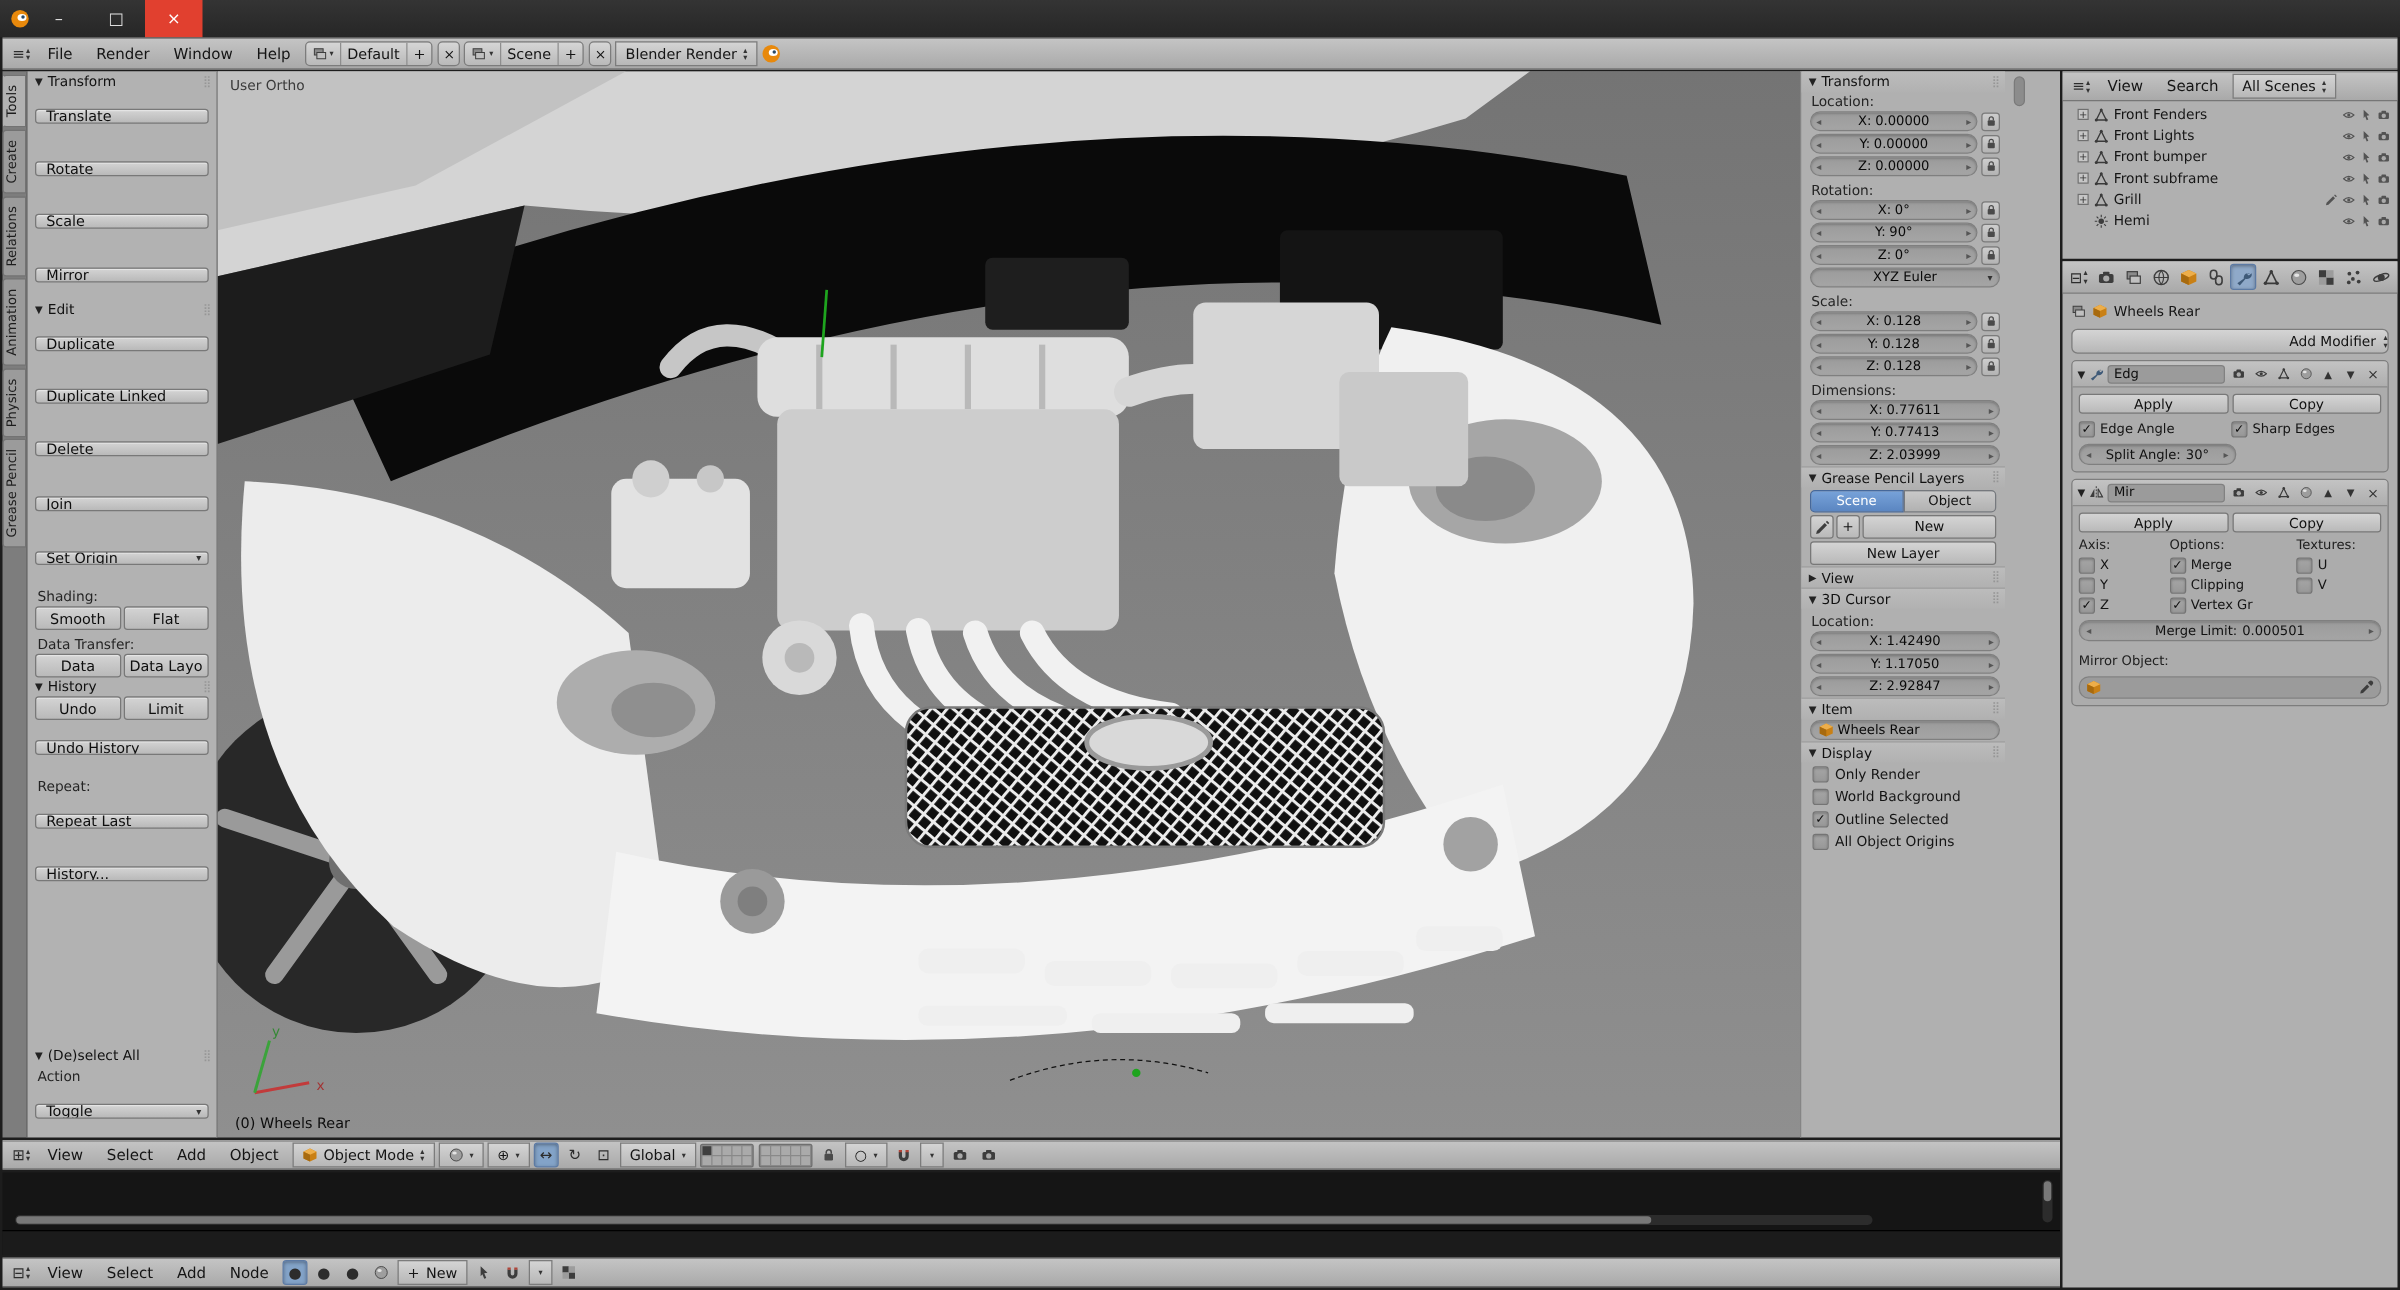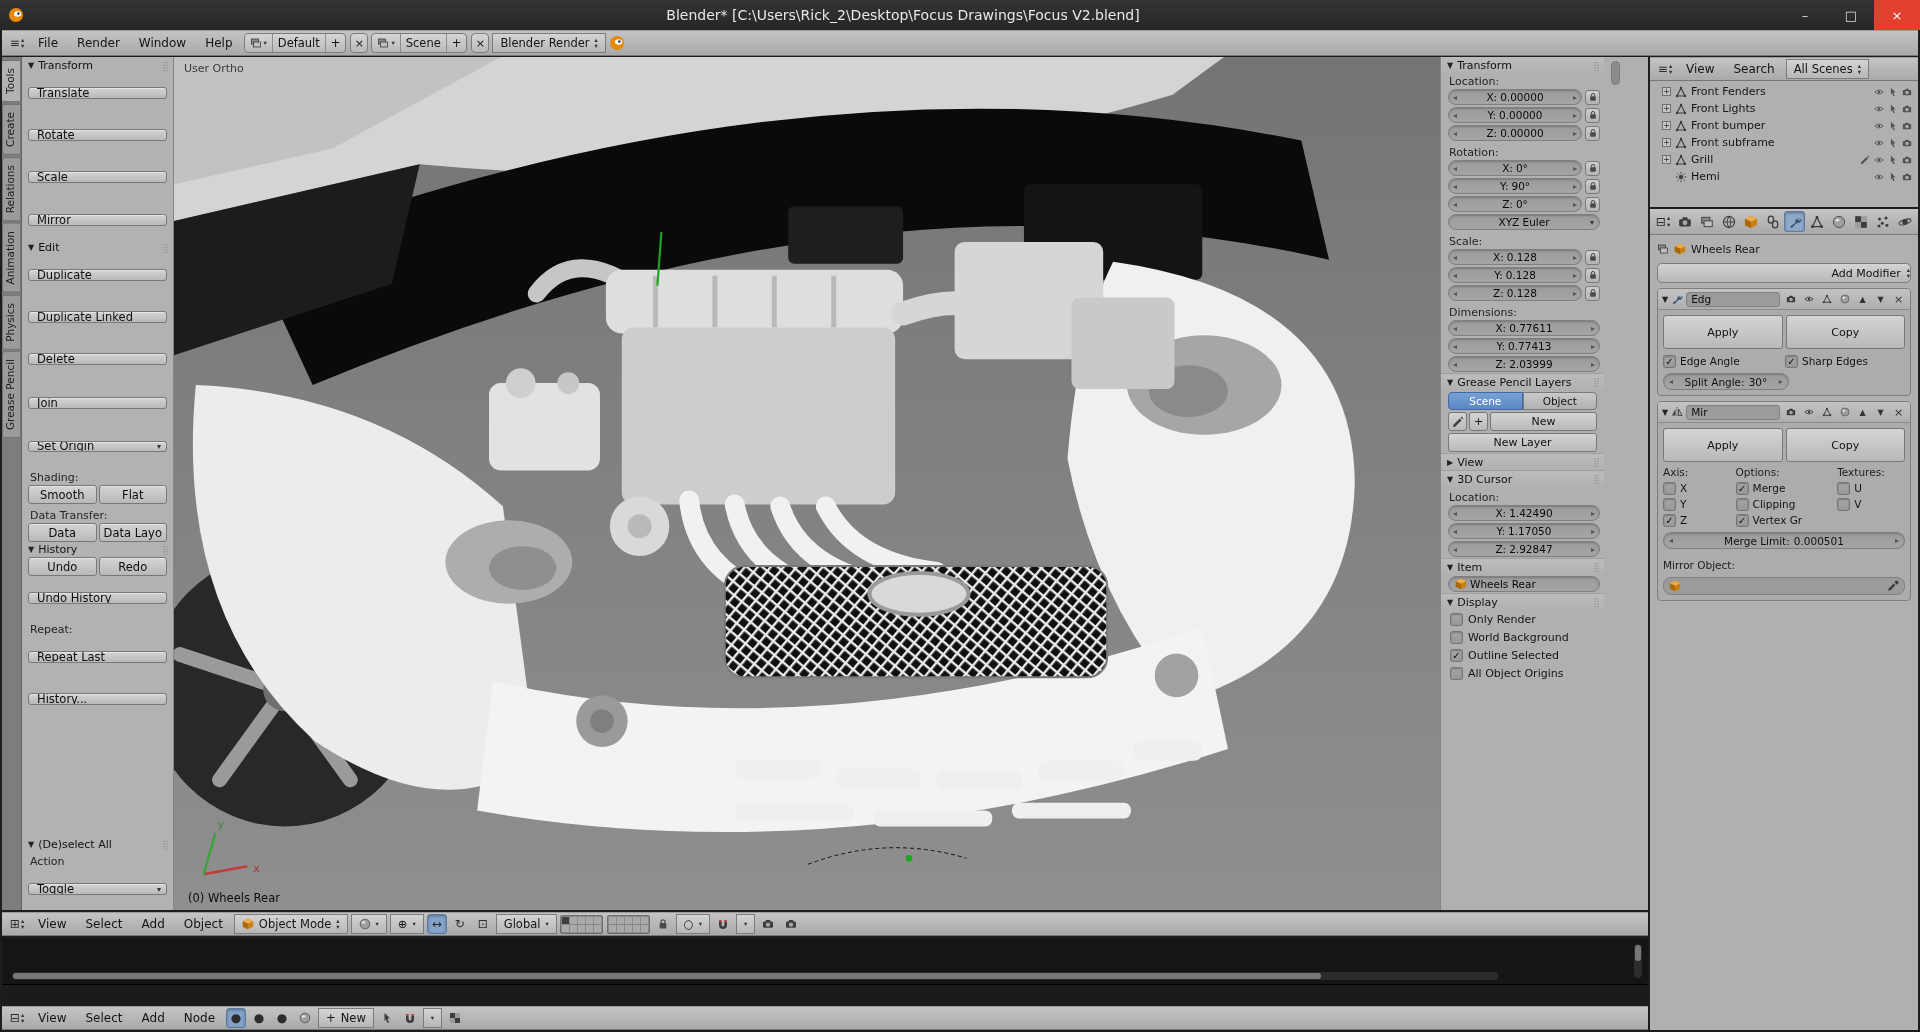--- a/index.html
+++ b/index.html
@@ -98,21 +98,21 @@
 .pc{flex:1;padding:5px 7px;display:flex;flex-direction:column;gap:5px;font-size:11px;overflow:hidden}
 .bc{display:flex;align-items:center;gap:5px;height:18px;color:#141414}
 .amod{height:20px;background:linear-gradient(#d4d4d4,#b7b7b7);border:1px solid #7c7c7c;border-radius:5px;display:flex;align-items:center;justify-content:flex-end;gap:6px;font-size:11px}
 .mbox{border:1px solid #7d7d7d;border-radius:4px;background:#acacac;overflow:hidden}
 .mh{height:21px;background:linear-gradient(#c3c3c3,#aeaeae);border-bottom:1px solid #8a8a8a;display:flex;align-items:center;gap:3px;padding:0 4px}
 .mh .t{font-size:8px;color:#222}
 .mname{flex:1;height:15px;background:#9b9b9b;border:1px solid #818181;border-radius:3px;padding:0 4px;font-size:10.5px;display:flex;align-items:center;overflow:hidden;color:#0d0d0d}
 .mib{width:15px;height:15px;display:flex;align-items:center;justify-content:center;border-radius:2px;color:#333;font-size:8px}
 .mb{padding:5px;display:flex;flex-direction:column;gap:4px}
 .brow{display:flex;gap:3px}
-.pb{flex:1;height:34px;background:linear-gradient(#d4d4d4,#b9b9b9);border:1px solid #787878;border-radius:3px;display:flex;align-items:center;justify-content:center;font-size:11px}
+.pb{flex:1;height:16px;background:linear-gradient(#d4d4d4,#b9b9b9);border:1px solid #787878;border-radius:3px;display:flex;align-items:center;justify-content:center;font-size:11px}
 .ck{display:flex;align-items:center;gap:4px;font-size:10.5px;color:#141414;height:16px}
 .c2{display:flex;gap:2px}
 .c2>div{flex:1}
 .c3{display:flex}
 .c3 .cola{flex:0 0 30%}.c3 .colb{flex:0 0 42%}.c3 .colc{flex:1}
 .collab{font-size:10.5px;color:#202020;margin-bottom:2px}
 .pf{height:17px;background:linear-gradient(#9b9b9b,#a5a5a5);border: 1px solid #7f7f7f;border-radius:8px;box-shadow:inset 0 1px 2px rgba(0,0,0,.22);display:flex;align-items:center;justify-content:center;gap:4px;font-size:10.5px;position:relative}
 .pf::before{content:"◂";position:absolute;left:5px;font-size:8px;color:#555}
 .pf::after{content:"▸";position:absolute;right:5px;font-size:8px;color:#555}
 .pf.half{width:52%}
@@ -221,21 +221,20 @@
       </symbol>
 </defs>
 </svg>
 
 <div class="app">
 
   <div class="titlebar">
     <svg class="ic16">
         <use href="#sy-blogo"></use>
       </svg>
-    <div class="tb-title">Blender* [C:\Users\Rick_2\Desktop\Focus Drawings\Focus V2.blend]</div>
     <div class="tb-ctl">
       <div class="winb">–</div>
       <div class="winb">□</div>
       <div class="winb close">×</div>
     </div>
   </div>
 
   <div class="frame">
 
     <div class="ehdr">
@@ -342,21 +341,21 @@
               <div class="sb" style="justify-content:center">Data Layo</div>
             </div>
 
             <div class="ph">
               <span class="t">▼</span>
               <span>History</span>
               <span class="grip">⣿</span>
             </div>
             <div class="hrow">
               <div class="sb" style="justify-content:center">Undo</div>
-              <div class="sb" style="justify-content:center">Redo</div>
+              <div class="sb" style="justify-content:center">Limit</div>
             </div>
             <div class="sb">Undo History</div>
             <div class="lab">Repeat:</div>
             <div class="sb">Repeat Last</div>
             <div class="sb">History...</div>
 
             <div style="flex:0 0 118px"></div>
 
             <div class="ph">
               <span class="t">▼</span>

